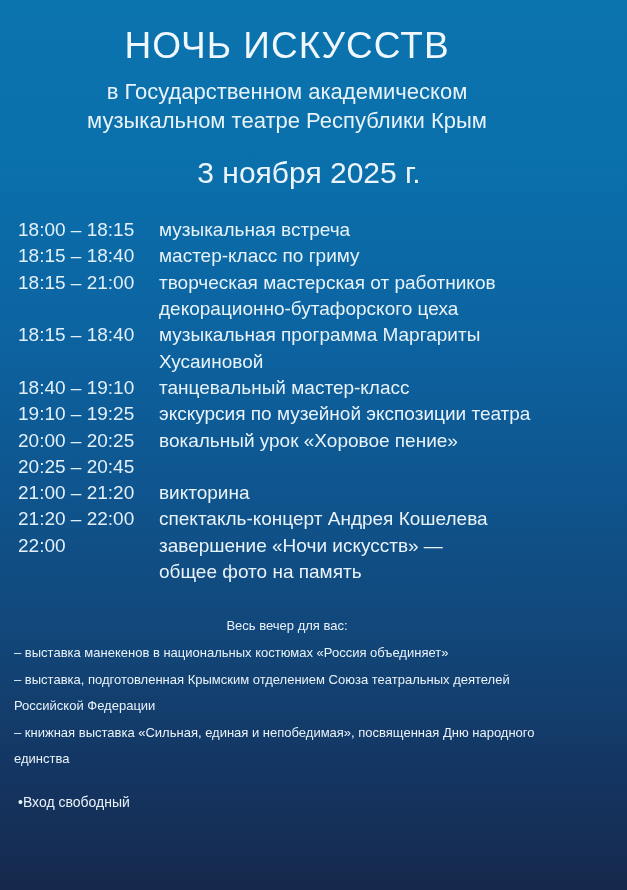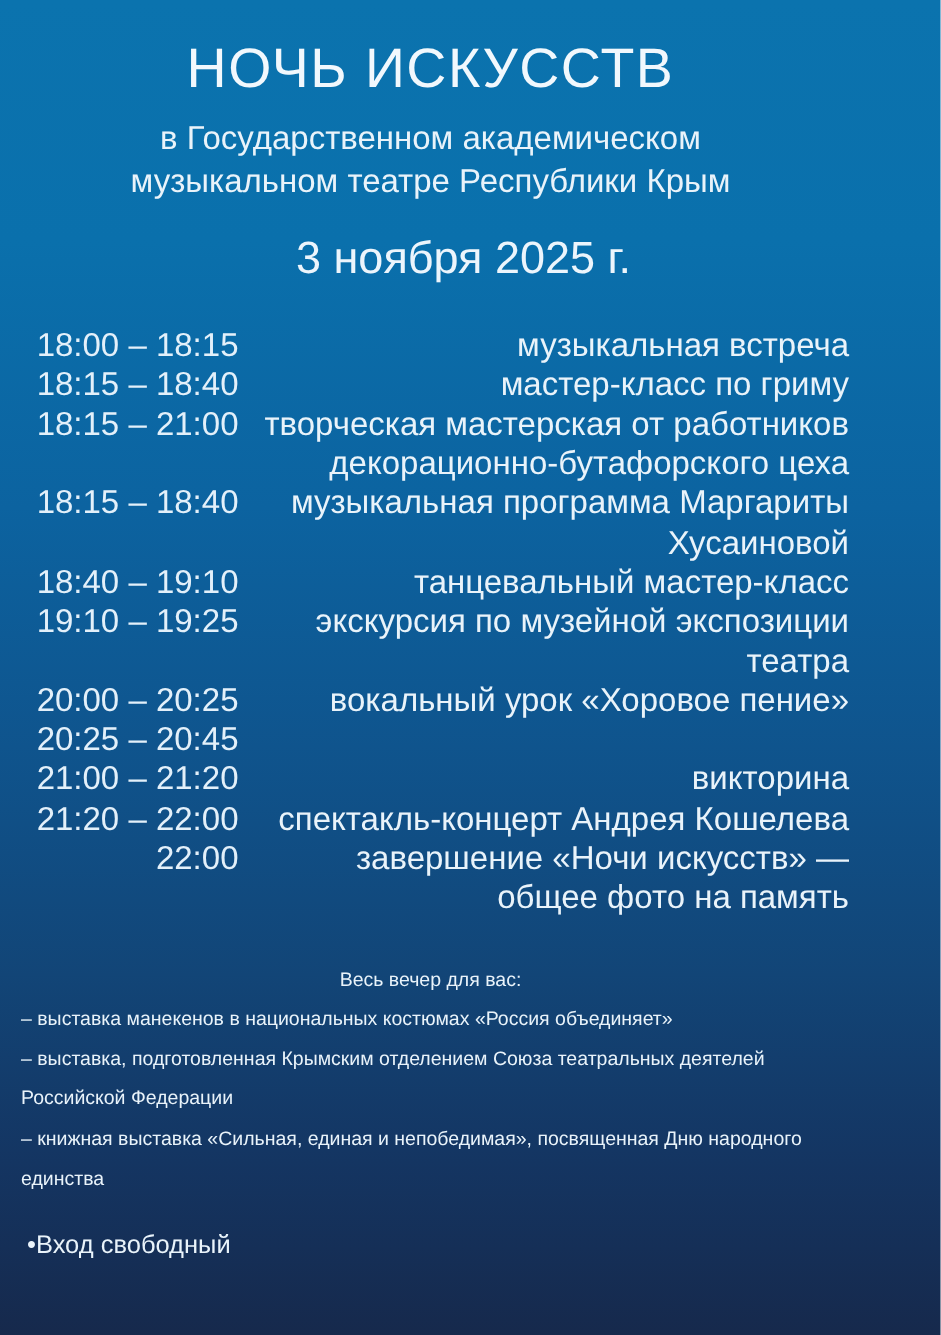--- a/index.html
+++ b/index.html
@@ -44,23 +44,22 @@
     color: #e9f3fa;
   }
   .date {
     font-size: 30px;
     margin-top: 21px;
     color: #ecf5fc;
     padding-left: 44px;
   }
   .schedule {
     margin: 27px 8px 0 18px;
-    font-size: 22px;
+    font-size: 19px;
     line-height: 26.3px;
-    text-align: right;
   }
   .schedule .row {
     display: grid;
     grid-template-columns: 141px 1fr;
   }
   .schedule .time {
     white-space: nowrap;
     color: #e3f0fa;
   }
   .schedule .activity {
@@ -73,21 +72,21 @@
     line-height: 26.6px;
   }
   .evening-heading {
     text-align: center;
   }
   .evening-item {
     
   }
   .footer {
     margin: 21px 8px 0 18px;
-    font-size: 17px;
+    font-size: 14px;
   }
 </style>
 </head>
 <body>
 
 <div class="poster">
 
   <div class="header">
     <div class="title">НОЧЬ ИСКУССТВ</div>
     <div class="subtitle">

